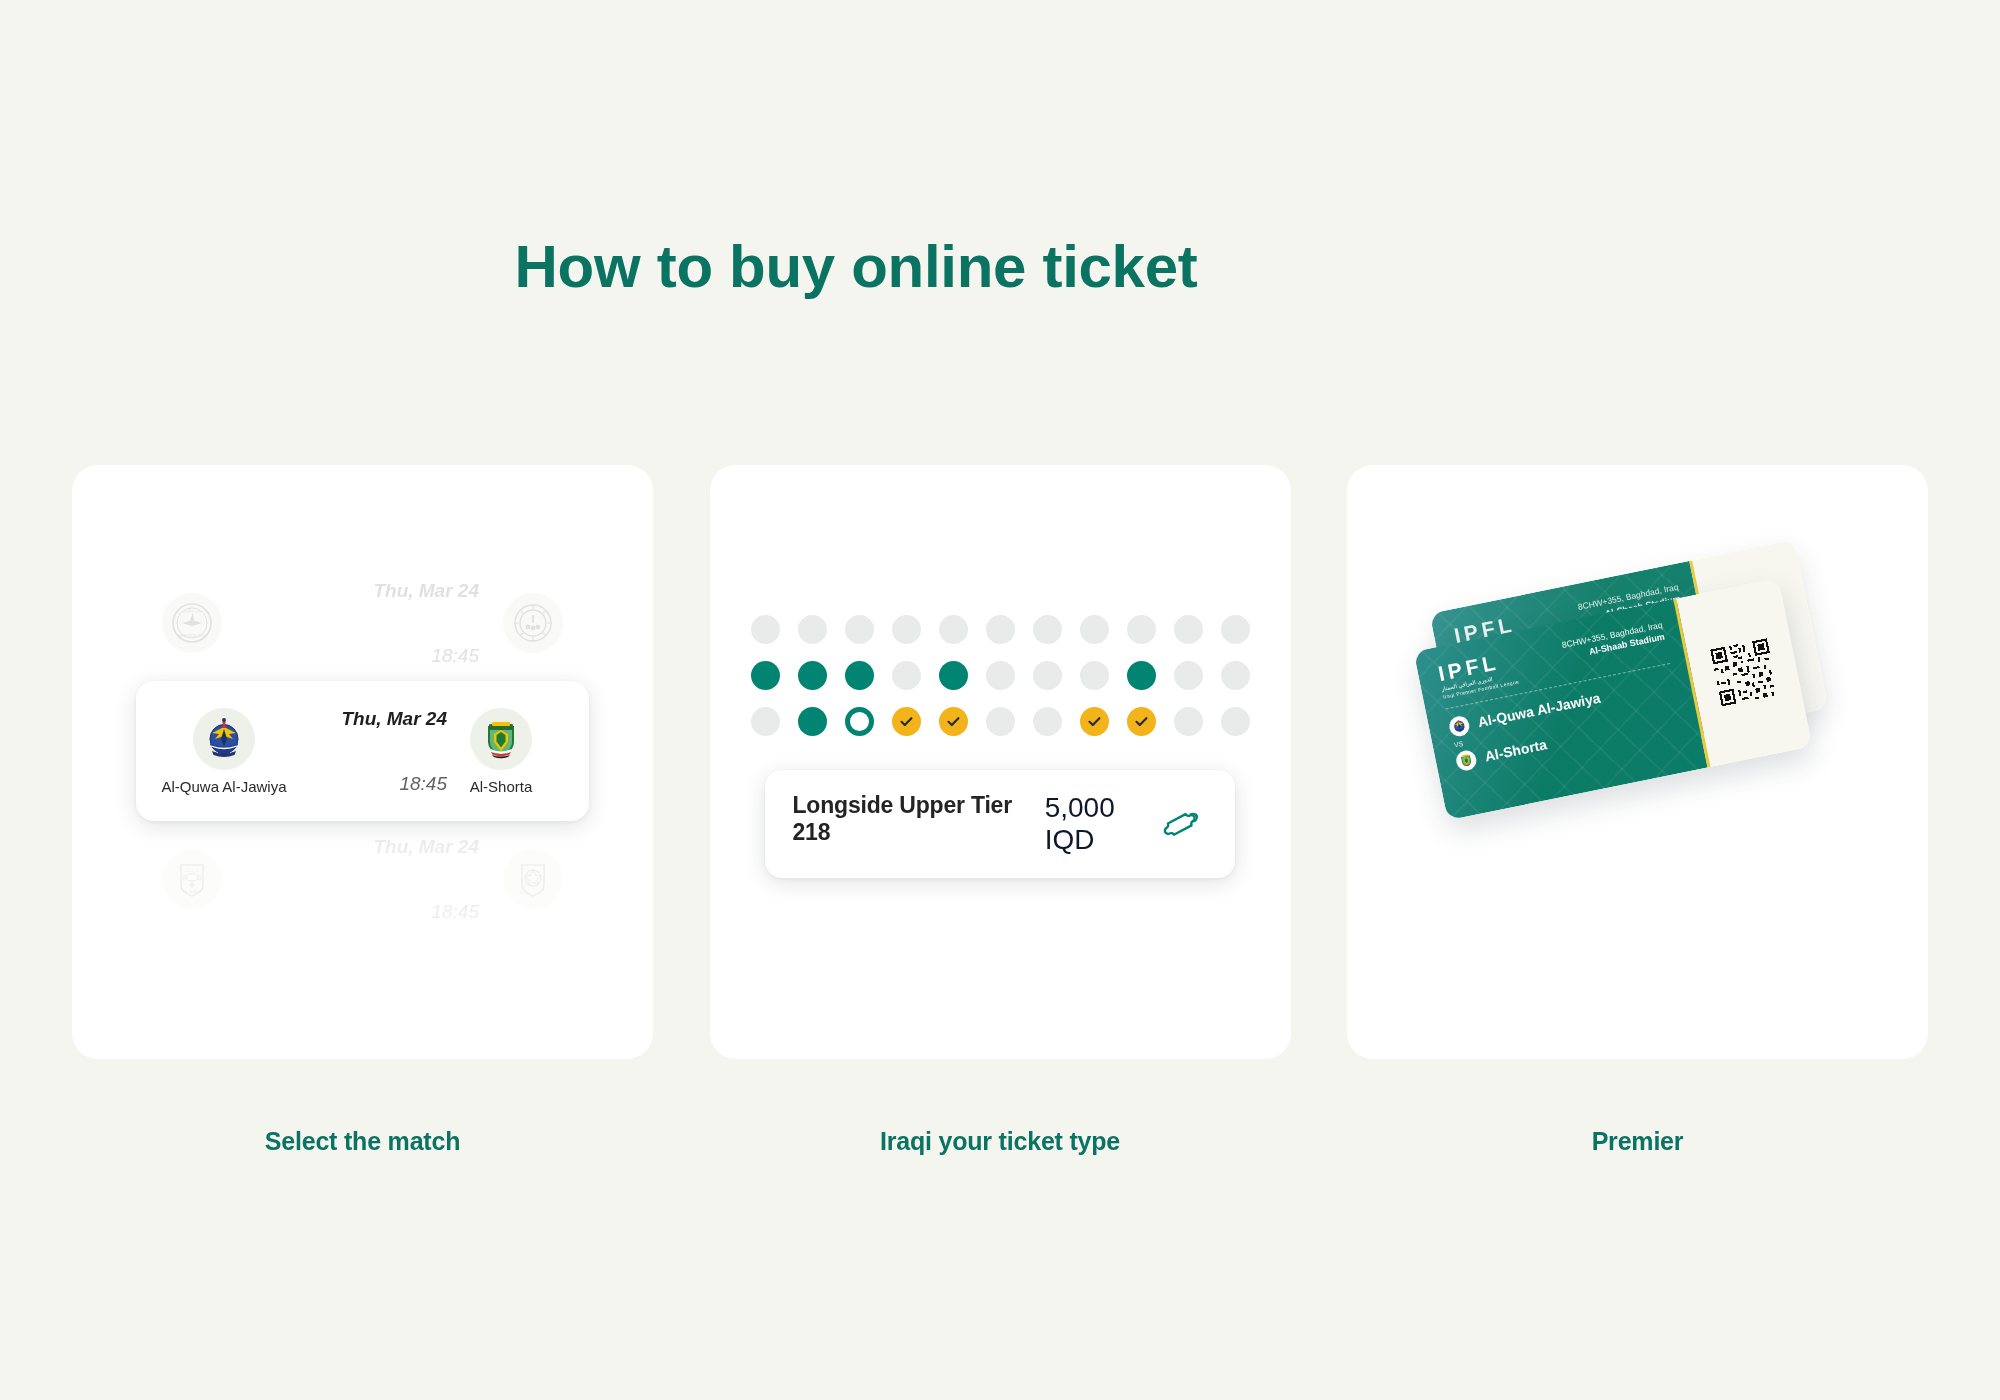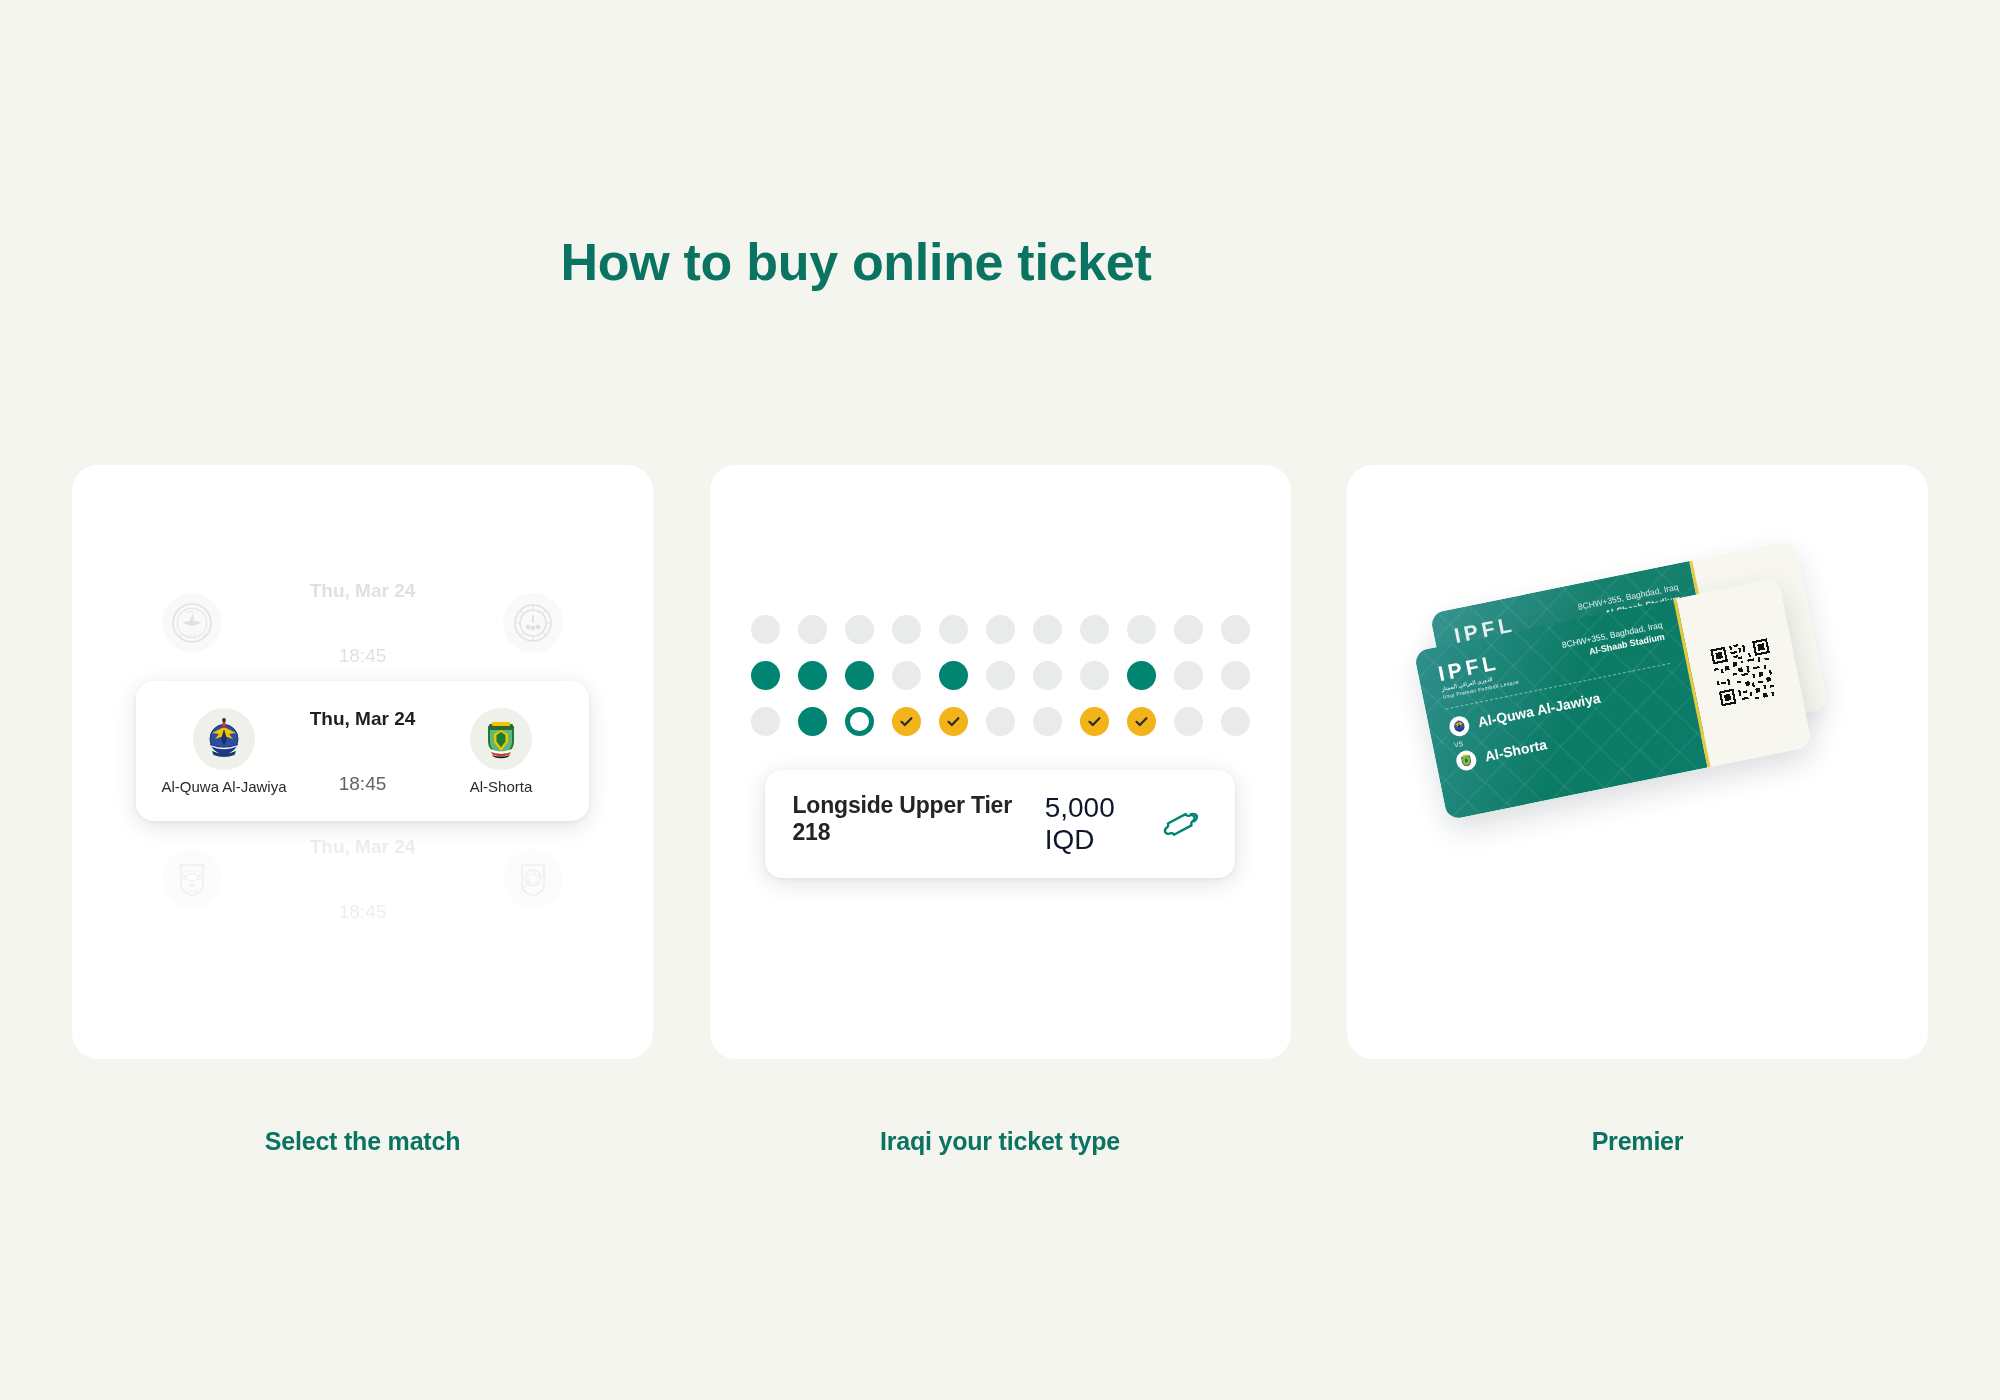--- a/index.html
+++ b/index.html
@@ -13,21 +13,21 @@
     position: relative;
   }
 
   
   .page-title {
     position: absolute;
     top: 232px;
     left: 0;
     width: 1712px;
     text-align: center;
-    font-size: 52px;
+    font-size: 60px;
     font-weight: 700;
     color: #0a7361;
     letter-spacing: -0.3px;
   }
 
   
   .steps {
     position: absolute;
     top: 465px;
     left: 72px;
@@ -104,23 +104,24 @@
   }
   .match-row.selected .crest { width: 62px; height: 62px; }
   .crest svg { display: block; }
   .team-name {
     font-size: 15px;
     color: #2a2a2a;
     white-space: nowrap;
     font-weight: 400;
   }
   .match-time {
-    text-align: center;
+    text-align: right;
     line-height: 1.32;
     flex: 1;
+    font-style: italic;
   }
   .match-date {
     font-size: 19px;
     font-weight: 700;
     color: #1f1f1f;
   }
   .match-hour {
     font-size: 19px;
     color: #636363;
     font-weight: 400;

